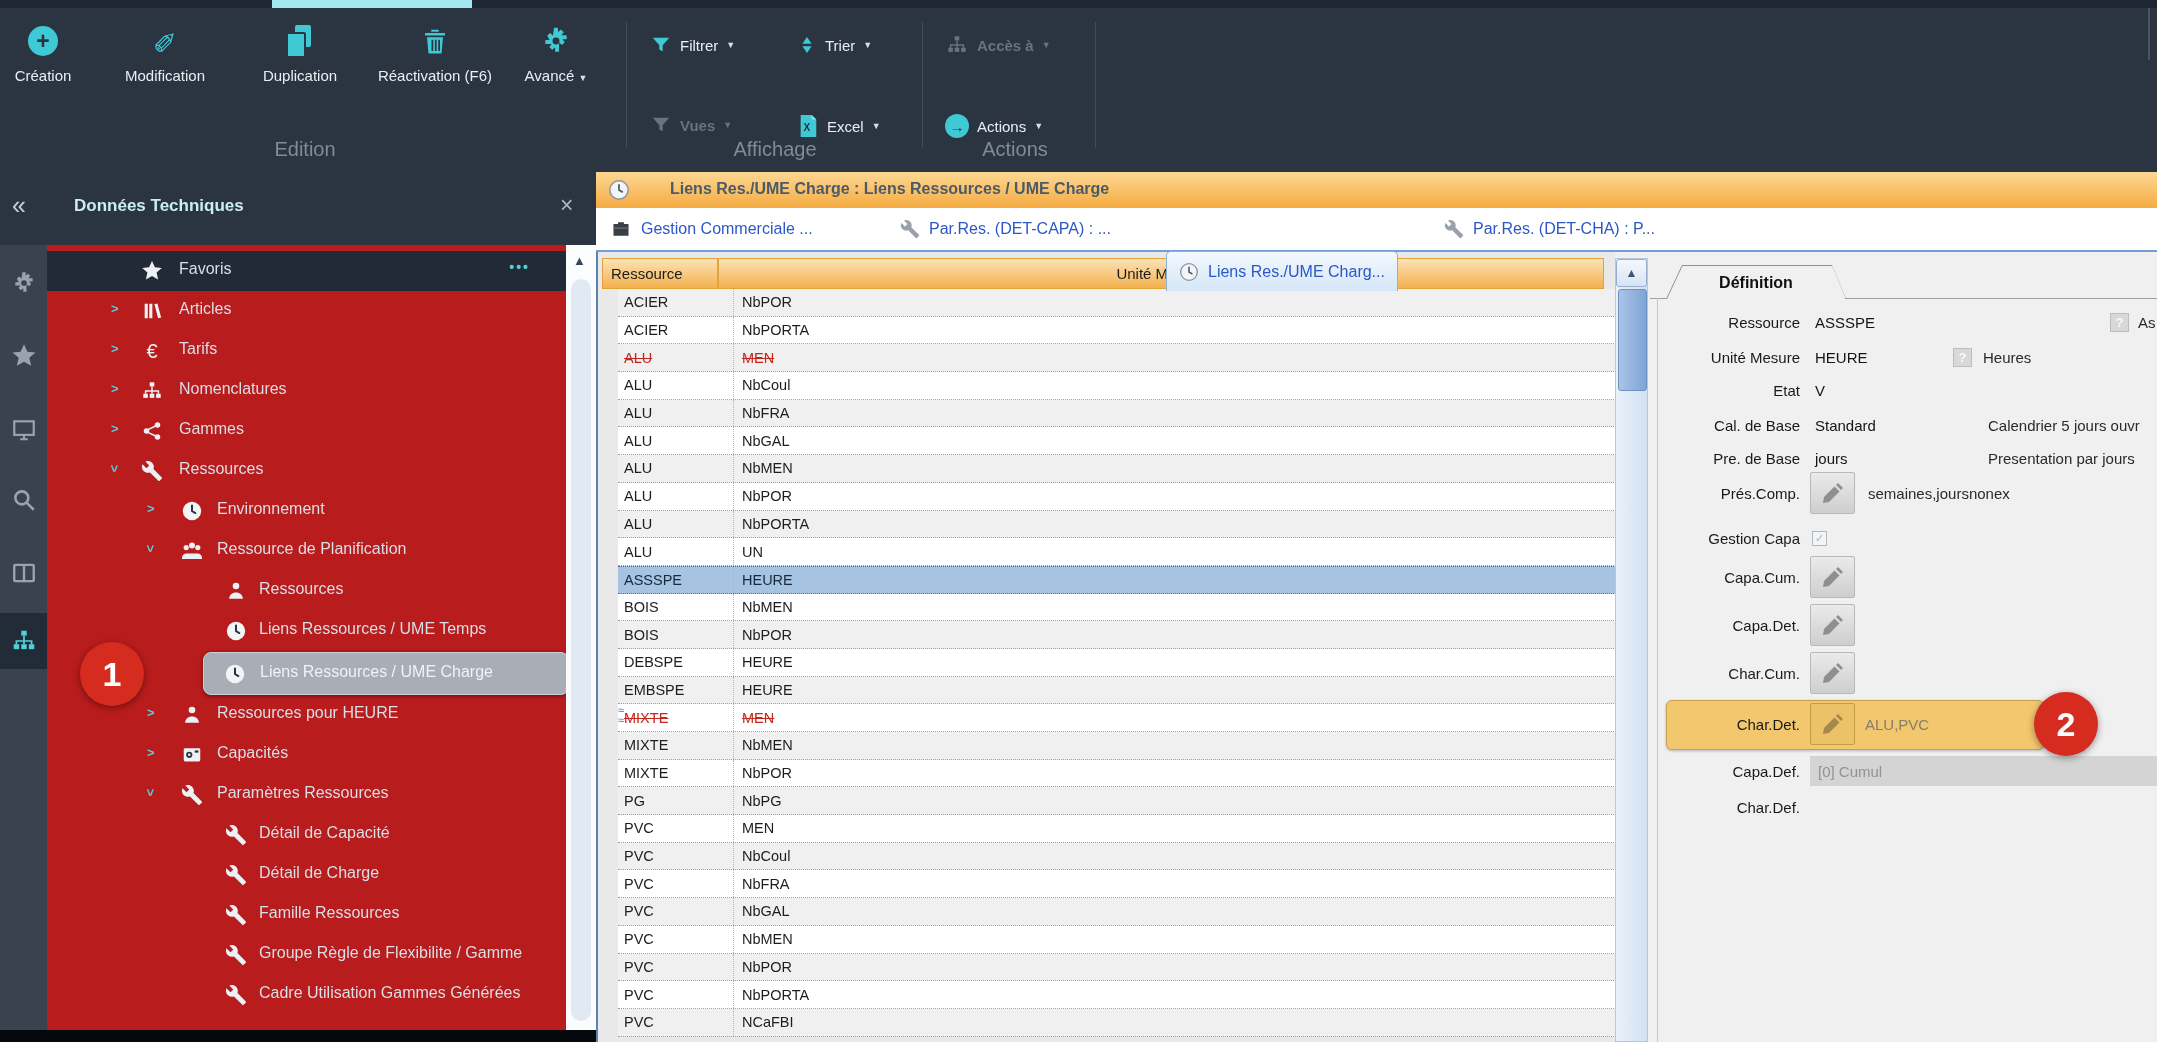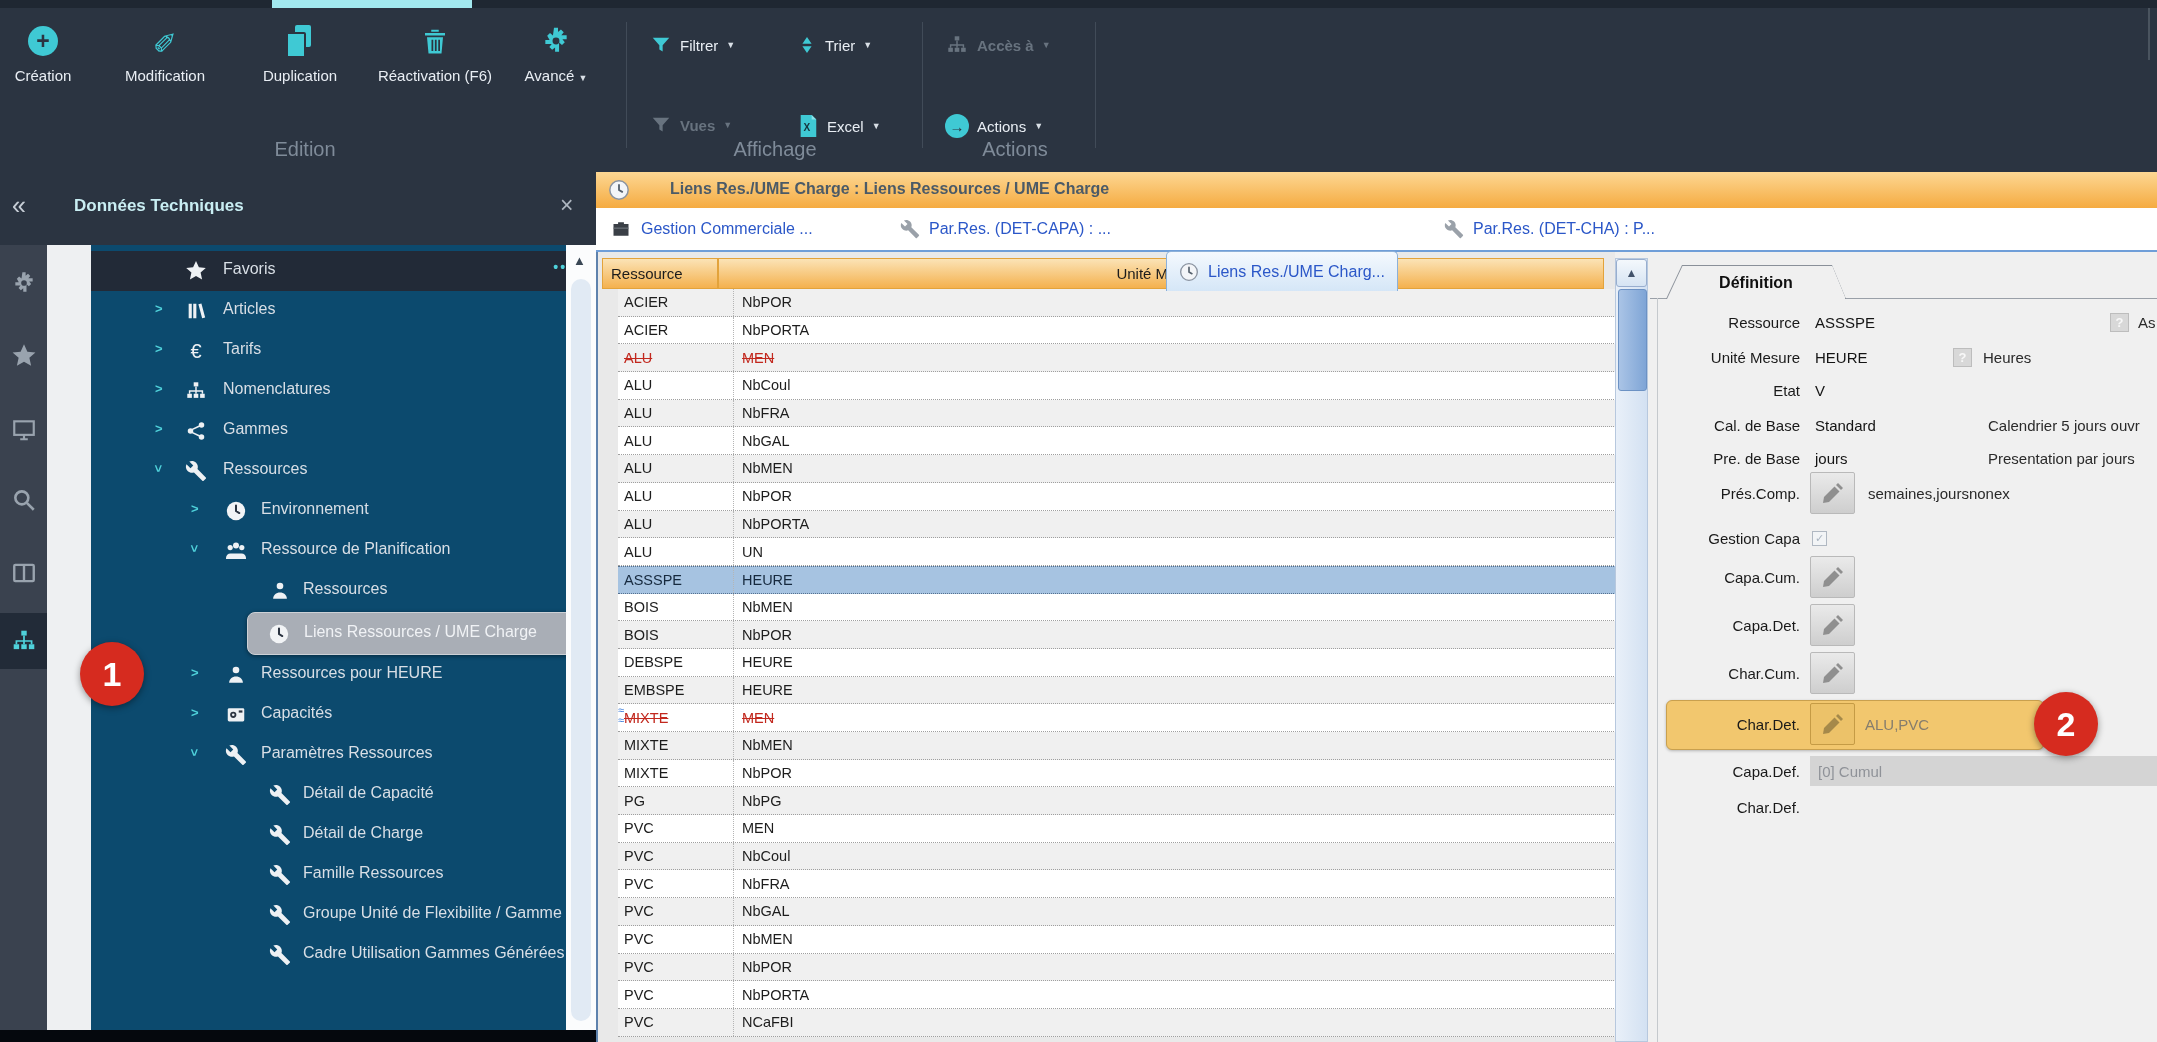--- a/index.html
+++ b/index.html
@@ -35,21 +35,21 @@
 
   
   .sidehead{position:absolute;left:0;top:172px;width:596px;height:73px;background:#2b3441;}
   .collapse{position:absolute;left:12px;top:19px;font-size:25px;color:#c6cdd5;cursor:pointer;}
   .sidetitle{position:absolute;left:74px;top:24px;font-size:17px;font-weight:bold;color:#c9eef3;}
   .sideclose{position:absolute;left:560px;top:20px;font-size:23px;color:#aeb6c0;cursor:pointer;}
   .strip{position:absolute;left:0;top:245px;width:47px;height:785px;background:#3a424f;}
   .sic{position:absolute;left:0;width:47px;height:40px;display:flex;align-items:center;justify-content:center;
        color:#99a3ae;cursor:pointer;}
   .sic.act{background:#222b38;color:#4fd1da;height:56px;}
-  .tree{position:absolute;left:47px;top:245px;width:519px;height:785px;background:#0c4a6e;padding-top:6px;box-sizing:border-box;margin-left:44px;}
+  .tree{position:absolute;left:47px;top:245px;width:519px;height:785px;background:#b91c1c;padding-top:6px;box-sizing:border-box;}
   .trow{position:relative;height:40px;color:#d9dfe6;font-size:16px;cursor:pointer;white-space:nowrap;}
   .trow.fav{background:#222a37;}
   .chev{position:absolute;top:10px;font-size:13px;color:#4fd1da;font-weight:bold;display:inline-block;}
   .chev.exp{transform:rotate(90deg);}
   .ticon{position:absolute;top:7px;width:26px;height:26px;display:flex;align-items:center;justify-content:center;color:#eef1f4;}
   .ticon .euro{font-size:20px;color:#eef1f4;}
   .tlabel{position:absolute;top:9px;}
   .lv0 .chev{left:64px}.lv0 .ticon{left:92px}.lv0 .tlabel{left:132px}
   .lv1 .chev{left:100px}.lv1 .ticon{left:132px}.lv1 .tlabel{left:170px}
   .lv2 .ticon{left:176px}.lv2 .tlabel{left:212px}
@@ -388,20 +388,29 @@
       </div>
       <div class="trow lv2">
         <span class="ticon">
           <svg width="22" height="22" viewBox="0 0 24 24" fill="currentColor">
             <circle cx="12" cy="6.6" r="3.6"></circle>
             <path d="M4.5 20.5c0-4.2 3.3-7 7.5-7s7.5 2.8 7.5 7z"></path>
           </svg>
         </span>
         <span class="tlabel">Ressources</span>
       </div>
+      <div class="trow lv2">
+        <span class="ticon">
+          <svg width="22" height="22" viewBox="0 0 24 24">
+            <circle cx="12" cy="12" r="10" fill="#f2f4f6"></circle>
+            <path d="M12 6V12l3.6 2.2" stroke="#2b3441" stroke-width="2.2" fill="none" stroke-linecap="round"></path>
+          </svg>
+        </span>
+        <span class="tlabel">Liens Ressources /  UME Temps</span>
+      </div>
       <div class="trow lv2 selrow">
         <span class="pill">
           <span class="ticon">
             <svg width="22" height="22" viewBox="0 0 24 24">
               <circle cx="12" cy="12" r="10" fill="#f2f4f6"></circle>
               <path d="M12 6V12l3.6 2.2" stroke="#2b3441" stroke-width="2.2" fill="none" stroke-linecap="round"></path>
             </svg>
           </span>
           <span class="tlabel">Liens Ressources /  UME Charge</span>
         </span>
@@ -460,21 +469,21 @@
           </svg>
         </span>
         <span class="tlabel">Famille Ressources</span>
       </div>
       <div class="trow lv2">
         <span class="ticon">
           <svg width="22" height="22" viewBox="0 0 24 24" fill="currentColor">
             <path d="M22.7 19l-9.1-9.1c.9-2.3.4-5-1.5-6.9-2-2-5-2.4-7.4-1.3L9 6 6 9 1.6 4.7C.4 7.1.9 10.1 2.9 12.1c1.9 1.9 4.6 2.4 6.9 1.5l9.1 9.1c.4.4 1 .4 1.4 0l2.3-2.3c.5-.4.5-1.1.1-1.4z"></path>
           </svg>
         </span>
-        <span class="tlabel">Groupe Unité de Flexibilite / Gamme</span>
+        <span class="tlabel">Groupe Règle de Flexibilite / Gamme</span>
       </div>
       <div class="trow lv2">
         <span class="ticon">
           <svg width="22" height="22" viewBox="0 0 24 24" fill="currentColor">
             <path d="M22.7 19l-9.1-9.1c.9-2.3.4-5-1.5-6.9-2-2-5-2.4-7.4-1.3L9 6 6 9 1.6 4.7C.4 7.1.9 10.1 2.9 12.1c1.9 1.9 4.6 2.4 6.9 1.5l9.1 9.1c.4.4 1 .4 1.4 0l2.3-2.3c.5-.4.5-1.1.1-1.4z"></path>
           </svg>
         </span>
         <span class="tlabel">Cadre Utilisation Gammes Générées</span>
       </div>
     </div>

